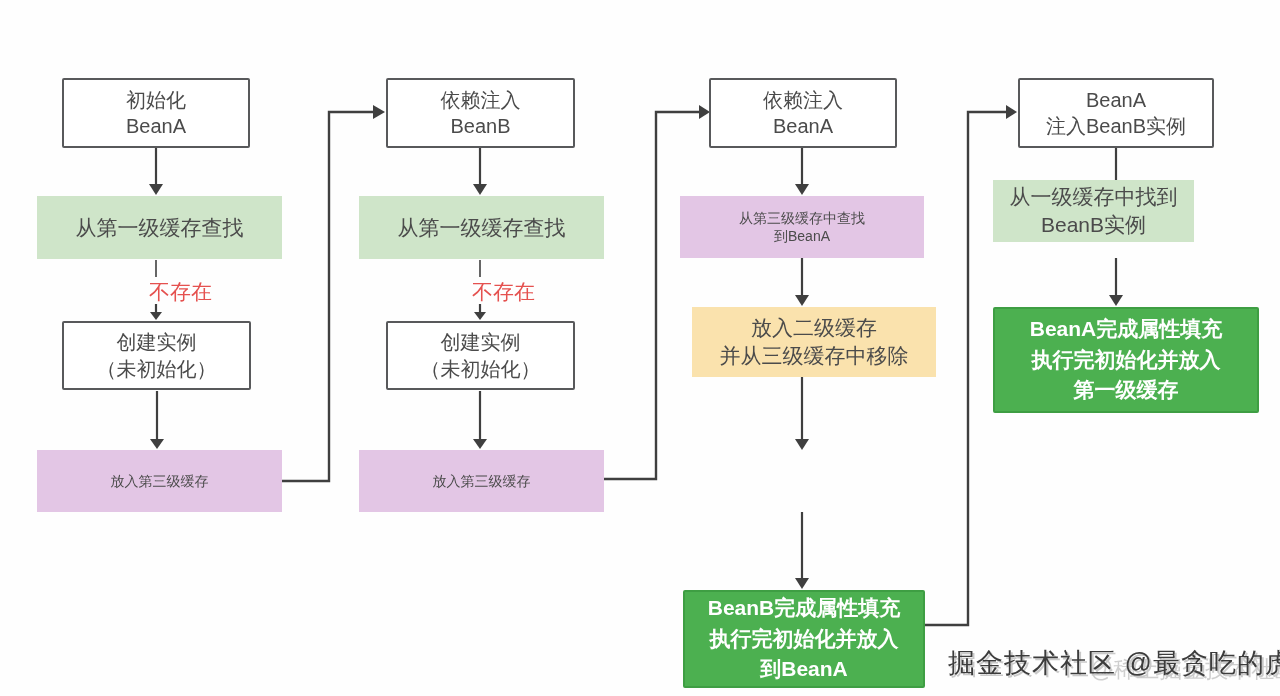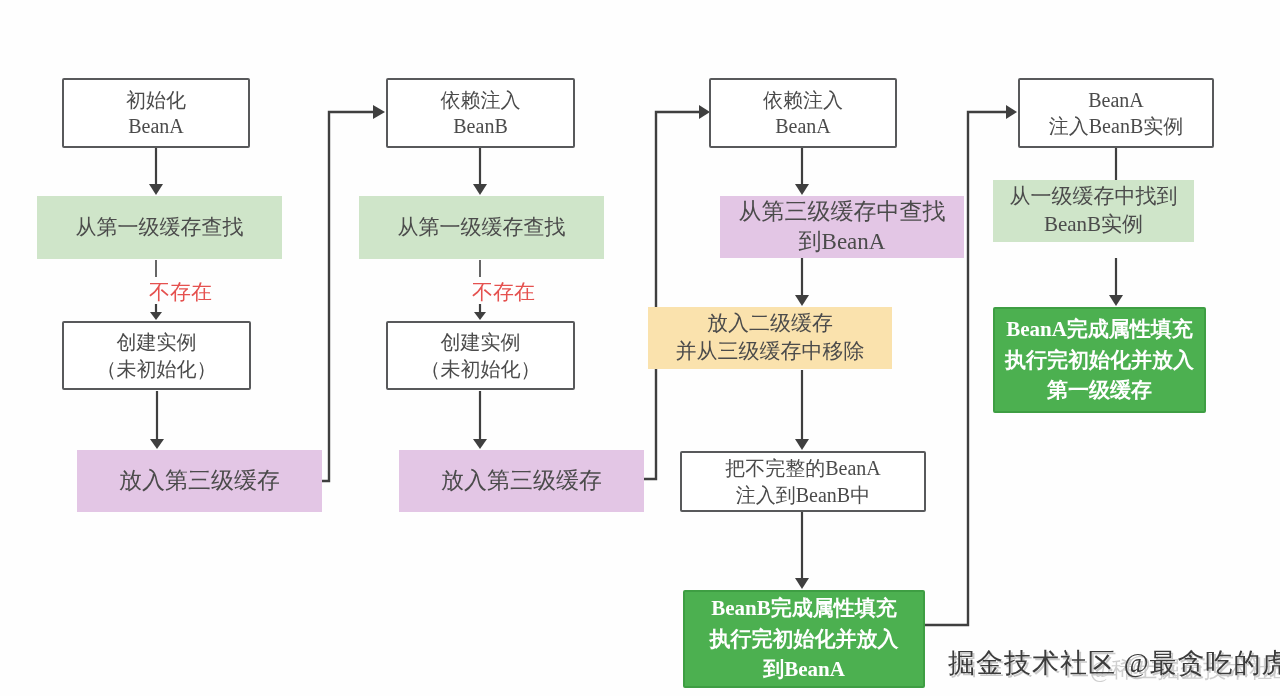--- a/index.html
+++ b/index.html
@@ -1,27 +1,27 @@
 <!DOCTYPE html>
 <html style="--box-border: #58595b; --light-green: #cfe5c9; --light-purple: #e3c6e5; --light-orange: #fae2ad; --dark-green: #4cb050; --dark-green-border: #3e9e43; --red-label: #e5514f; --line-color: #3f3f3f; --text-color: #4b4b4b;"><head>
 <meta charset="utf-8">
 <style>
   html,body{margin:0;padding:0;background:#ffffff;}
   .stage{
     position:relative;width:1280px;height:696px;overflow:hidden;background:#fefefe;
-    font-family:Liberation Serif, serif;
+    font-family:Liberation Sans, sans-serif;
   }
   .node{
     position:absolute;display:flex;align-items:center;justify-content:center;
     text-align:center;white-space:pre-line;color:var(--text-color,#4b4b4b);
     font-size:20px;line-height:1.32;box-sizing:border-box;
   }
   .white-box{background:#ffffff;border:2px solid var(--box-border,#58595b);border-radius:2px;}
   .green-box{background:var(--light-green,#cfe5c9);font-size:21px;}
-  .purple-box{background:var(--light-purple,#e3c6e5);font-size:23px;margin-left:40px;}
+  .purple-box{background:var(--light-purple,#e3c6e5);font-size:14px;}
   .orange-box{background:var(--light-orange,#fae2ad);font-size:21px;}
   .dgreen-box{
     background:var(--dark-green,#4cb050);border:2px solid var(--dark-green-border,#3e9e43);
     color:#ffffff;font-weight:bold;font-size:21px;border-radius:2px;line-height:1.45;
   }
   .red-label{
     position:absolute;color:var(--red-label,#e5514f);font-size:21px;text-align:right;width:110px;
   }
   svg.wires{position:absolute;left:0;top:0;pointer-events:none;}
   .ln{stroke:var(--line-color,#3f3f3f);fill:none;stroke-width:2.2px;}
@@ -129,32 +129,30 @@
   <div class="node green-box" style="left:359px;top:196px;width:245px;height:63px;">从第一级缓存查找</div>
   <div class="red-label" style="left:425px;top:278px;">不存在</div>
   <div class="node white-box" style="left:386px;top:321px;width:189px;height:69px;">创建实例
 （未初始化）</div>
   <div class="node purple-box" style="left:359px;top:450px;width:245px;height:62px;">放入第三级缓存</div>
 
   <div class="node white-box" style="left:709px;top:78px;width:188px;height:70px;">依赖注入
 BeanA</div>
   <div class="node purple-box" style="left:680px;top:196px;width:244px;height:62px;">从第三级缓存中查找
 到BeanA</div>
-  <div class="node orange-box" style="left:648px;top:307px;width:244px;height:62px;">放入二级缓存
+  <div class="node orange-box" style="left:692px;top:307px;width:244px;height:70px;">放入二级缓存
 并从三级缓存中移除</div>
-  <div class="node white-box" style="left:680px;top:451px;width:246px;height:61px;">把不完整的BeanA
-注入到BeanB中</div>
   <div class="node dgreen-box" style="left:683px;top:590px;width:242px;height:98px;">BeanB完成属性填充
 执行完初始化并放入
 到BeanA</div>
 
   <div class="node white-box" style="left:1018px;top:78px;width:196px;height:70px;">BeanA
 注入BeanB实例</div>
   <div class="node green-box" style="left:993px;top:180px;width:201px;height:62px;">从一级缓存中找到
 BeanB实例</div>
-  <div class="node dgreen-box" style="left:993px;top:307px;width:213px;height:106px;">BeanA完成属性填充
+  <div class="node dgreen-box" style="left:993px;top:307px;width:266px;height:106px;">BeanA完成属性填充
 执行完初始化并放入
 第一级缓存</div>
 
   <div class="watermark-faint">@稀土掘金技术社区</div>
   <div class="watermark">掘金技术社区 @最贪吃的虎</div>
 
 </div>
 
 </body></html>

